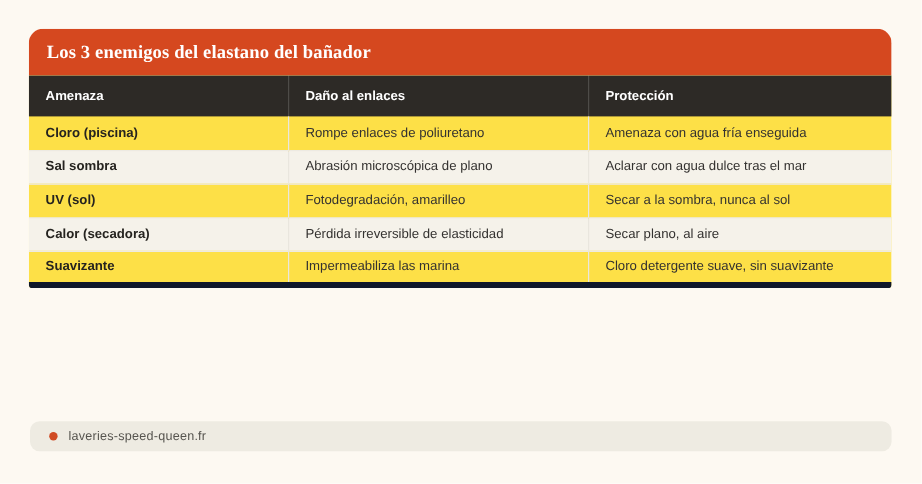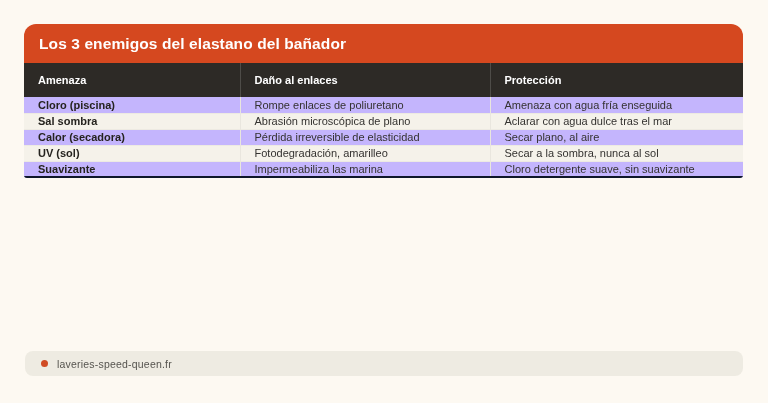--- a/index.html
+++ b/index.html
@@ -23,51 +23,52 @@
   .card{
     position:absolute;left:24px;top:24px;width:719px;
     border-radius:12px 12px 3px 3px;overflow:hidden;
     background:#ffffff;
   }
   .card-title-bar{
     background:var(--accent);
     height:39px;
     display:flex;align-items:center;
     padding:0 15px;
+    font-family:Liberation Serif, serif;
   }
   .card-title-bar h1{
     margin:0;
     font-size:15.5px;line-height:1;
     font-weight:bold;color:#ffffff;
     letter-spacing:.1px;
   }
   table{
     width:100%;
     border-collapse:collapse;
     table-layout:fixed;
-    background:#c4b5fd;
-    border-bottom:2px solid #0f172a;
+    background:#fde047;
+    border-bottom:5px solid #0f172a;
   }
   col.c1{width:216px;}
   col.c2{width:250px;}
   col.c3{width:253px;}
   th{
     background:var(--header_bg);
     color:#ffffff;
     font-size:11px;font-weight:bold;
     text-align:left;
     height:34px;
     padding:0 14px;
     vertical-align:middle;
   }
   th + th{border-left:1px solid rgba(255,255,255,0.16);}
   td{
     font-size:11px;
     color:#343230;
-    height:16px;
+    height:28px;
     padding:0 14px;
     vertical-align:middle;
     border-top:1px solid var(--row_line);
     white-space:nowrap;overflow:hidden;
   }
   td + td{border-left:1px solid var(--col_line);}
   tbody tr:first-child td{border-top:none;}
   tbody tr:nth-child(even){background:var(--stripe_bg);}
   td:first-child{font-weight:bold;color:#25231f;}
   .source-bar{
@@ -115,28 +116,28 @@
           <td>Cloro (piscina)</td>
           <td>Rompe enlaces de poliuretano</td>
           <td>Amenaza con agua fría enseguida</td>
         </tr>
         <tr>
           <td>Sal sombra</td>
           <td>Abrasión microscópica de plano</td>
           <td>Aclarar con agua dulce tras el mar</td>
         </tr>
         <tr>
+          <td>UV (sol)</td>
+          <td>Fotodegradación, amarilleo</td>
+          <td>Secar a la sombra, nunca al sol</td>
+        </tr>
+        <tr>
           <td>Calor (secadora)</td>
           <td>Pérdida irreversible de elasticidad</td>
           <td>Secar plano, al aire</td>
-        </tr>
-        <tr>
-          <td>UV (sol)</td>
-          <td>Fotodegradación, amarilleo</td>
-          <td>Secar a la sombra, nunca al sol</td>
         </tr>
         <tr>
           <td>Suavizante</td>
           <td>Impermeabiliza las marina</td>
           <td>Cloro detergente suave, sin suavizante</td>
         </tr>
       </tbody>
     </table>
   </section>
 

